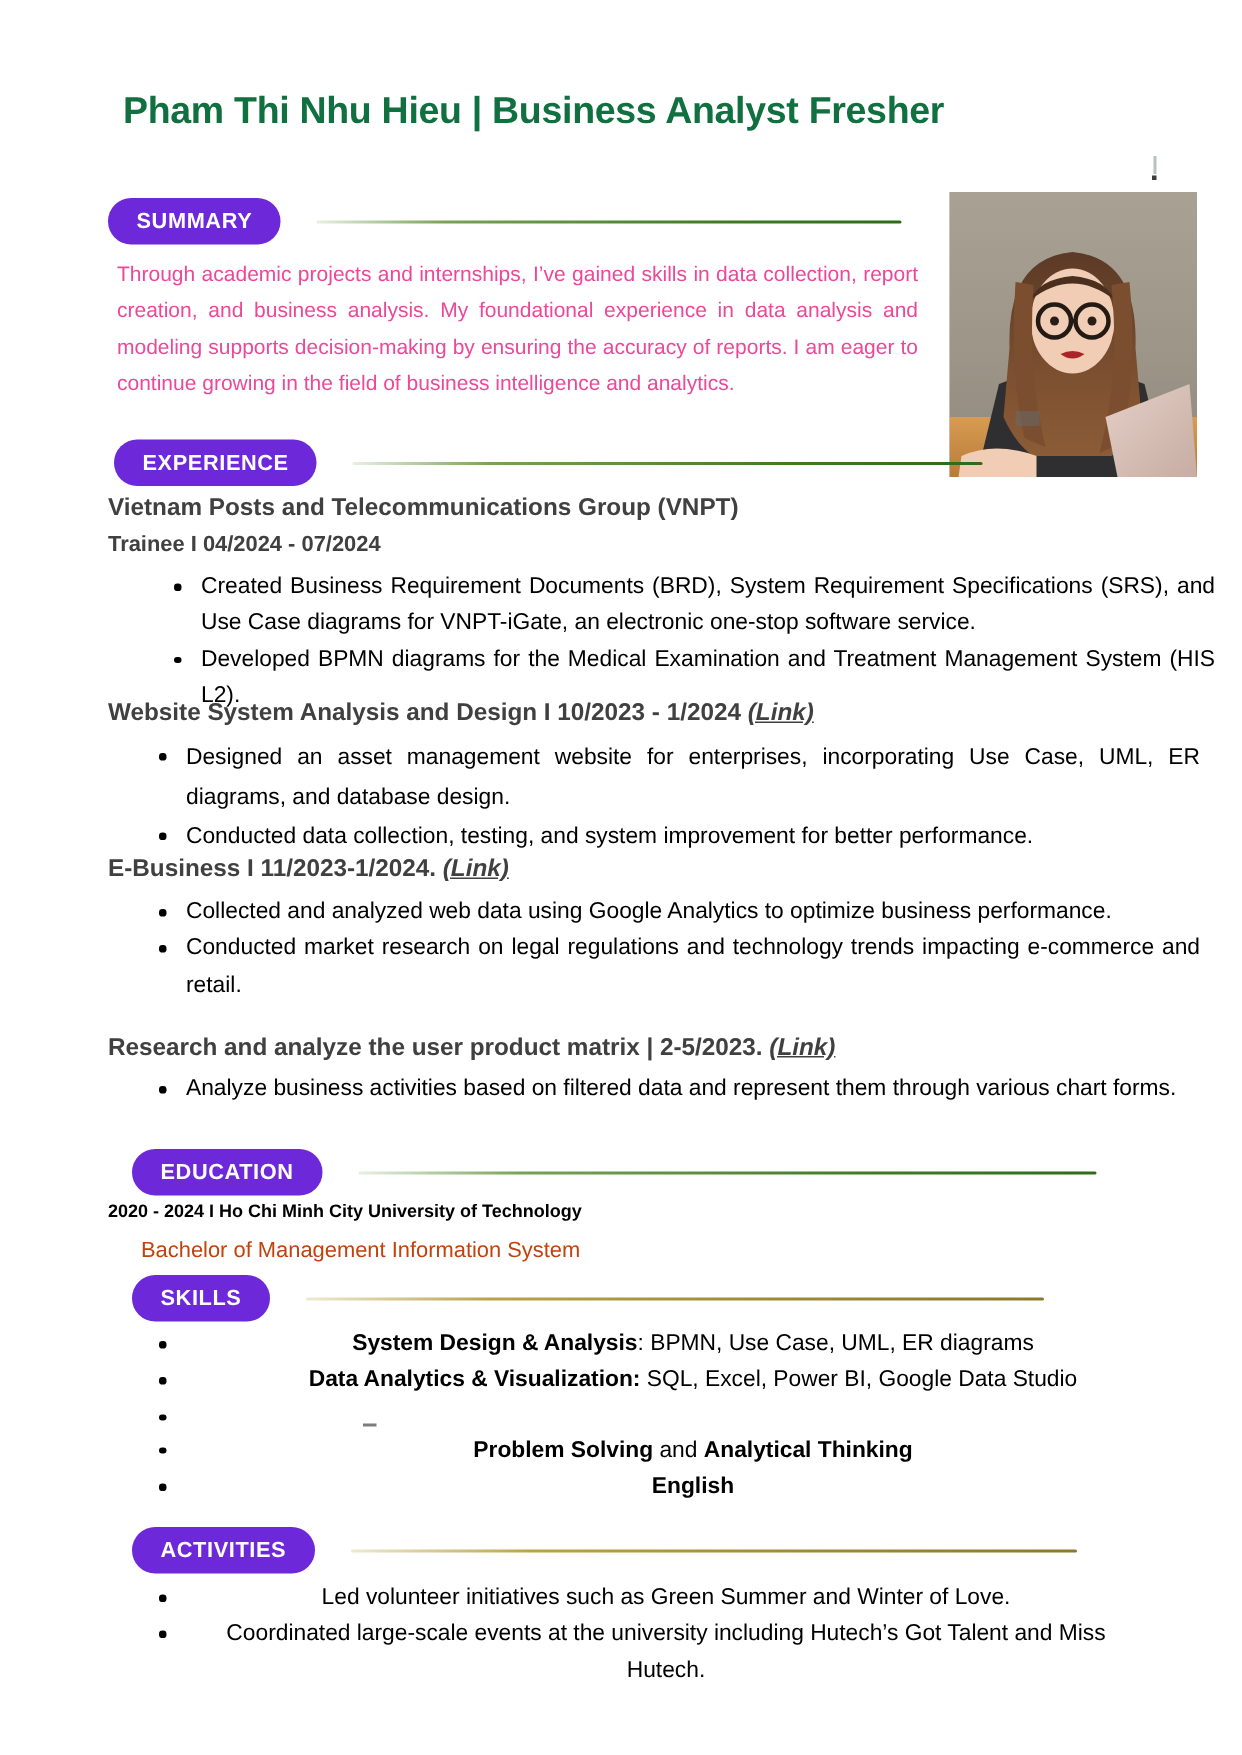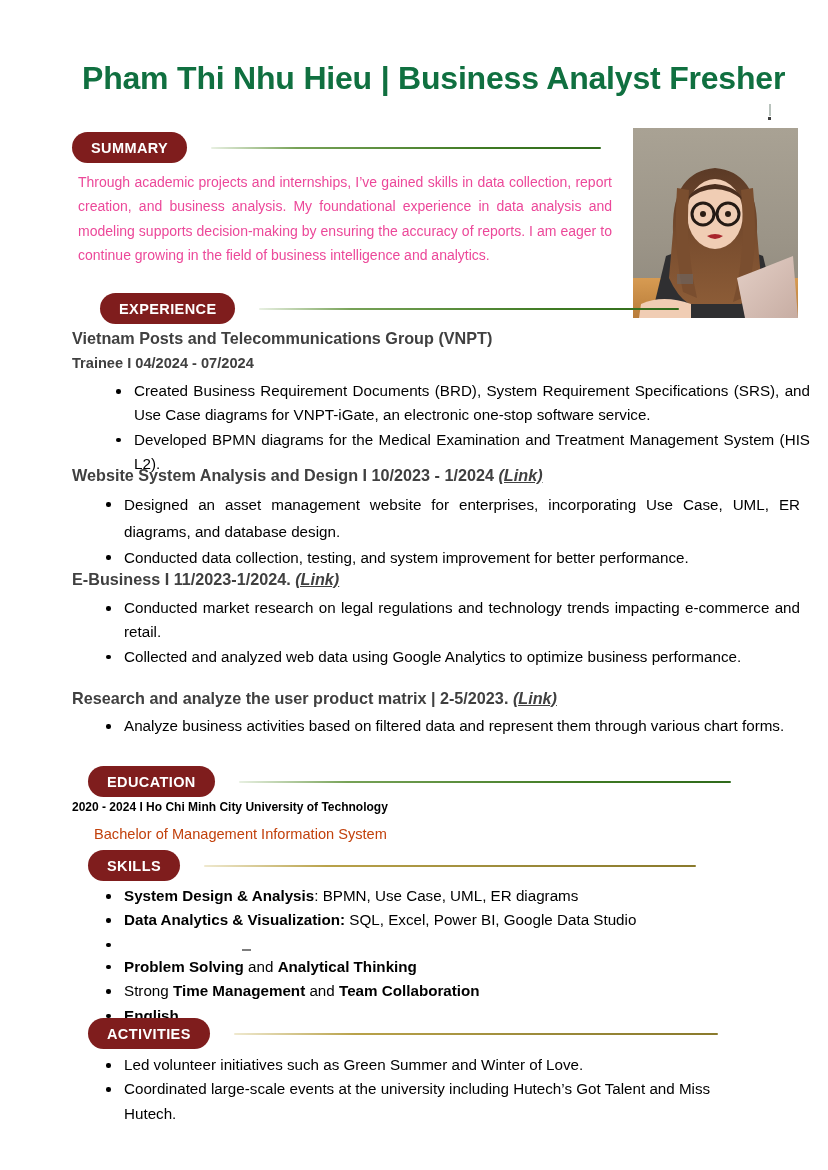--- a/index.html
+++ b/index.html
@@ -20,21 +20,21 @@
     width: 828px;
     height: 1170px;
     background: #ffffff;
   }
 
   
   .doc-title {
     position: absolute;
     left: 82px;
     top: 60px;
-    font-size: 32px;
+    font-size: 25px;
     font-weight: bold;
     color: #10704 0;
     color: #107040;
     letter-spacing: -0.2px;
     white-space: nowrap;
   }
 
   
   .photo-frame {
     position: absolute;
@@ -67,21 +67,21 @@
   
   .section-head {
     position: absolute;
     display: flex;
     align-items: center;
   }
   .pill {
     display: inline-flex;
     align-items: center;
     justify-content: center;
-    background: #7f1d1d;
+    background: #6d28d9;
     color: #ffffff;
     border-radius: 999px;
     font-size: 14.5px;
     font-weight: bold;
     letter-spacing: 0.4px;
     height: 31px;
     padding: 0 19px;
     box-sizing: border-box;
     white-space: nowrap;
   }
@@ -155,21 +155,21 @@
   ul.bullets > li::before {
     content: "";
     position: absolute;
     left: -8px;
     top: 10px;
     width: 4.5px;
     height: 4.5px;
     border-radius: 50%;
     background: #000000;
   }
-  ul.bullets.tight > li { text-align: left; }
+  ul.bullets.tight > li { text-align: center; }
   ul.bullets.loose > li { line-height: 26.5px; }
   li.empty-item { height: 22px; }
   li.empty-item .stray {
     position: absolute;
     left: 128px;
     top: 16px;
     width: 9px;
     height: 2px;
     background: #7d7d7d;
   }
@@ -224,21 +224,21 @@
       <rect x="44" y="146" width="16" height="10" fill="#6a6a6c" opacity="0.55"></rect>
     </svg>
   </div>
 
   <div class="section-head" style="left:72px; top:132px; width:548px;">
     <span class="pill">SUMMARY</span>
     <span class="rule green" style="width:390px;"></span>
   </div>
   <div class="para" style="left:78px; top:170px; width:534px;">Through academic projects and internships, I’ve gained skills in data collection, report creation, and business analysis. My foundational experience in data analysis and modeling supports decision-making by ensuring the accuracy of reports. I am eager to continue growing in the field of business intelligence and analytics.</div>
 
-  <div class="section-head" style="left:100px; top:293px;align-items:center;">
+  <div class="section-head" style="left:76px; top:293px;align-items:center;">
     <span class="pill">EXPERIENCE</span>
     <span class="rule green" style="width:420px;"></span>
   </div>
 
   <div class="job-title" style="left:72px; top:329px;">Vietnam Posts and Telecommunications Group (VNPT)</div>
   <div class="job-sub" style="left:72px; top:355px;">Trainee I 04/2024 - 07/2024</div>
   <ul class="bullets" style="left:100px; top:379px; width:686px;">
     <li>Created Business Requirement Documents (BRD), System Requirement Specifications (SRS), and Use Case diagrams for VNPT-iGate, an electronic one-stop software service.</li>
     <li>Developed BPMN diagrams for the Medical Examination and Treatment Management System (HIS L2).</li>
   </ul>
@@ -250,22 +250,22 @@
   <ul class="bullets loose" style="left:90px; top:492px; width:686px;">
     <li>Designed an asset management website for enterprises, incorporating Use Case, UML, ER diagrams, and database design.</li>
     <li>Conducted data collection, testing, and system improvement for better performance.</li>
   </ul>
 
   <div class="job-title" style="left:72px; top:570px;">
     <span>E-Business I 11/2023-1/2024.</span>
     <span class="link">(Link)</span>
   </div>
   <ul class="bullets" style="left:90px; top:596px; width:686px;">
+    <li>Collected and analyzed web data using Google Analytics to optimize business performance.</li>
     <li>Conducted market research on legal regulations and technology trends impacting e-commerce and retail.</li>
-    <li>Collected and analyzed web data using Google Analytics to optimize business performance.</li>
   </ul>
 
   <div class="job-title" style="left:72px; top:689px;">
     <span>Research and analyze the user product matrix | 2-5/2023.</span>
     <span class="link">(Link)</span>
   </div>
   <ul class="bullets" style="left:90px; top:714px; width:686px;">
     <li>Analyze business activities based on filtered data and represent them through various chart forms.</li>
   </ul>
 
@@ -287,23 +287,20 @@
     <li>
       <b>Data Analytics &amp; Visualization:</b><span> SQL, Excel, Power BI, Google Data Studio</span>
     </li>
     <li class="empty-item">
       <span class="stray"></span>
     </li>
     <li>
       <b>Problem Solving</b><span> and </span><b>Analytical Thinking</b>
     </li>
     <li>
-      <span>Strong </span><b>Time Management</b><span> and </span><b>Team Collaboration</b>
-    </li>
-    <li>
       <b>English</b>
     </li>
   </ul>
 
   <div class="section-head" style="left:88px; top:1018px;">
     <span class="pill">ACTIVITIES</span>
     <span class="rule gold" style="width:484px;"></span>
   </div>
   <ul class="bullets tight" style="left:90px; top:1053px; width:650px;">
     <li>Led volunteer initiatives such as Green Summer and Winter of Love.</li>

